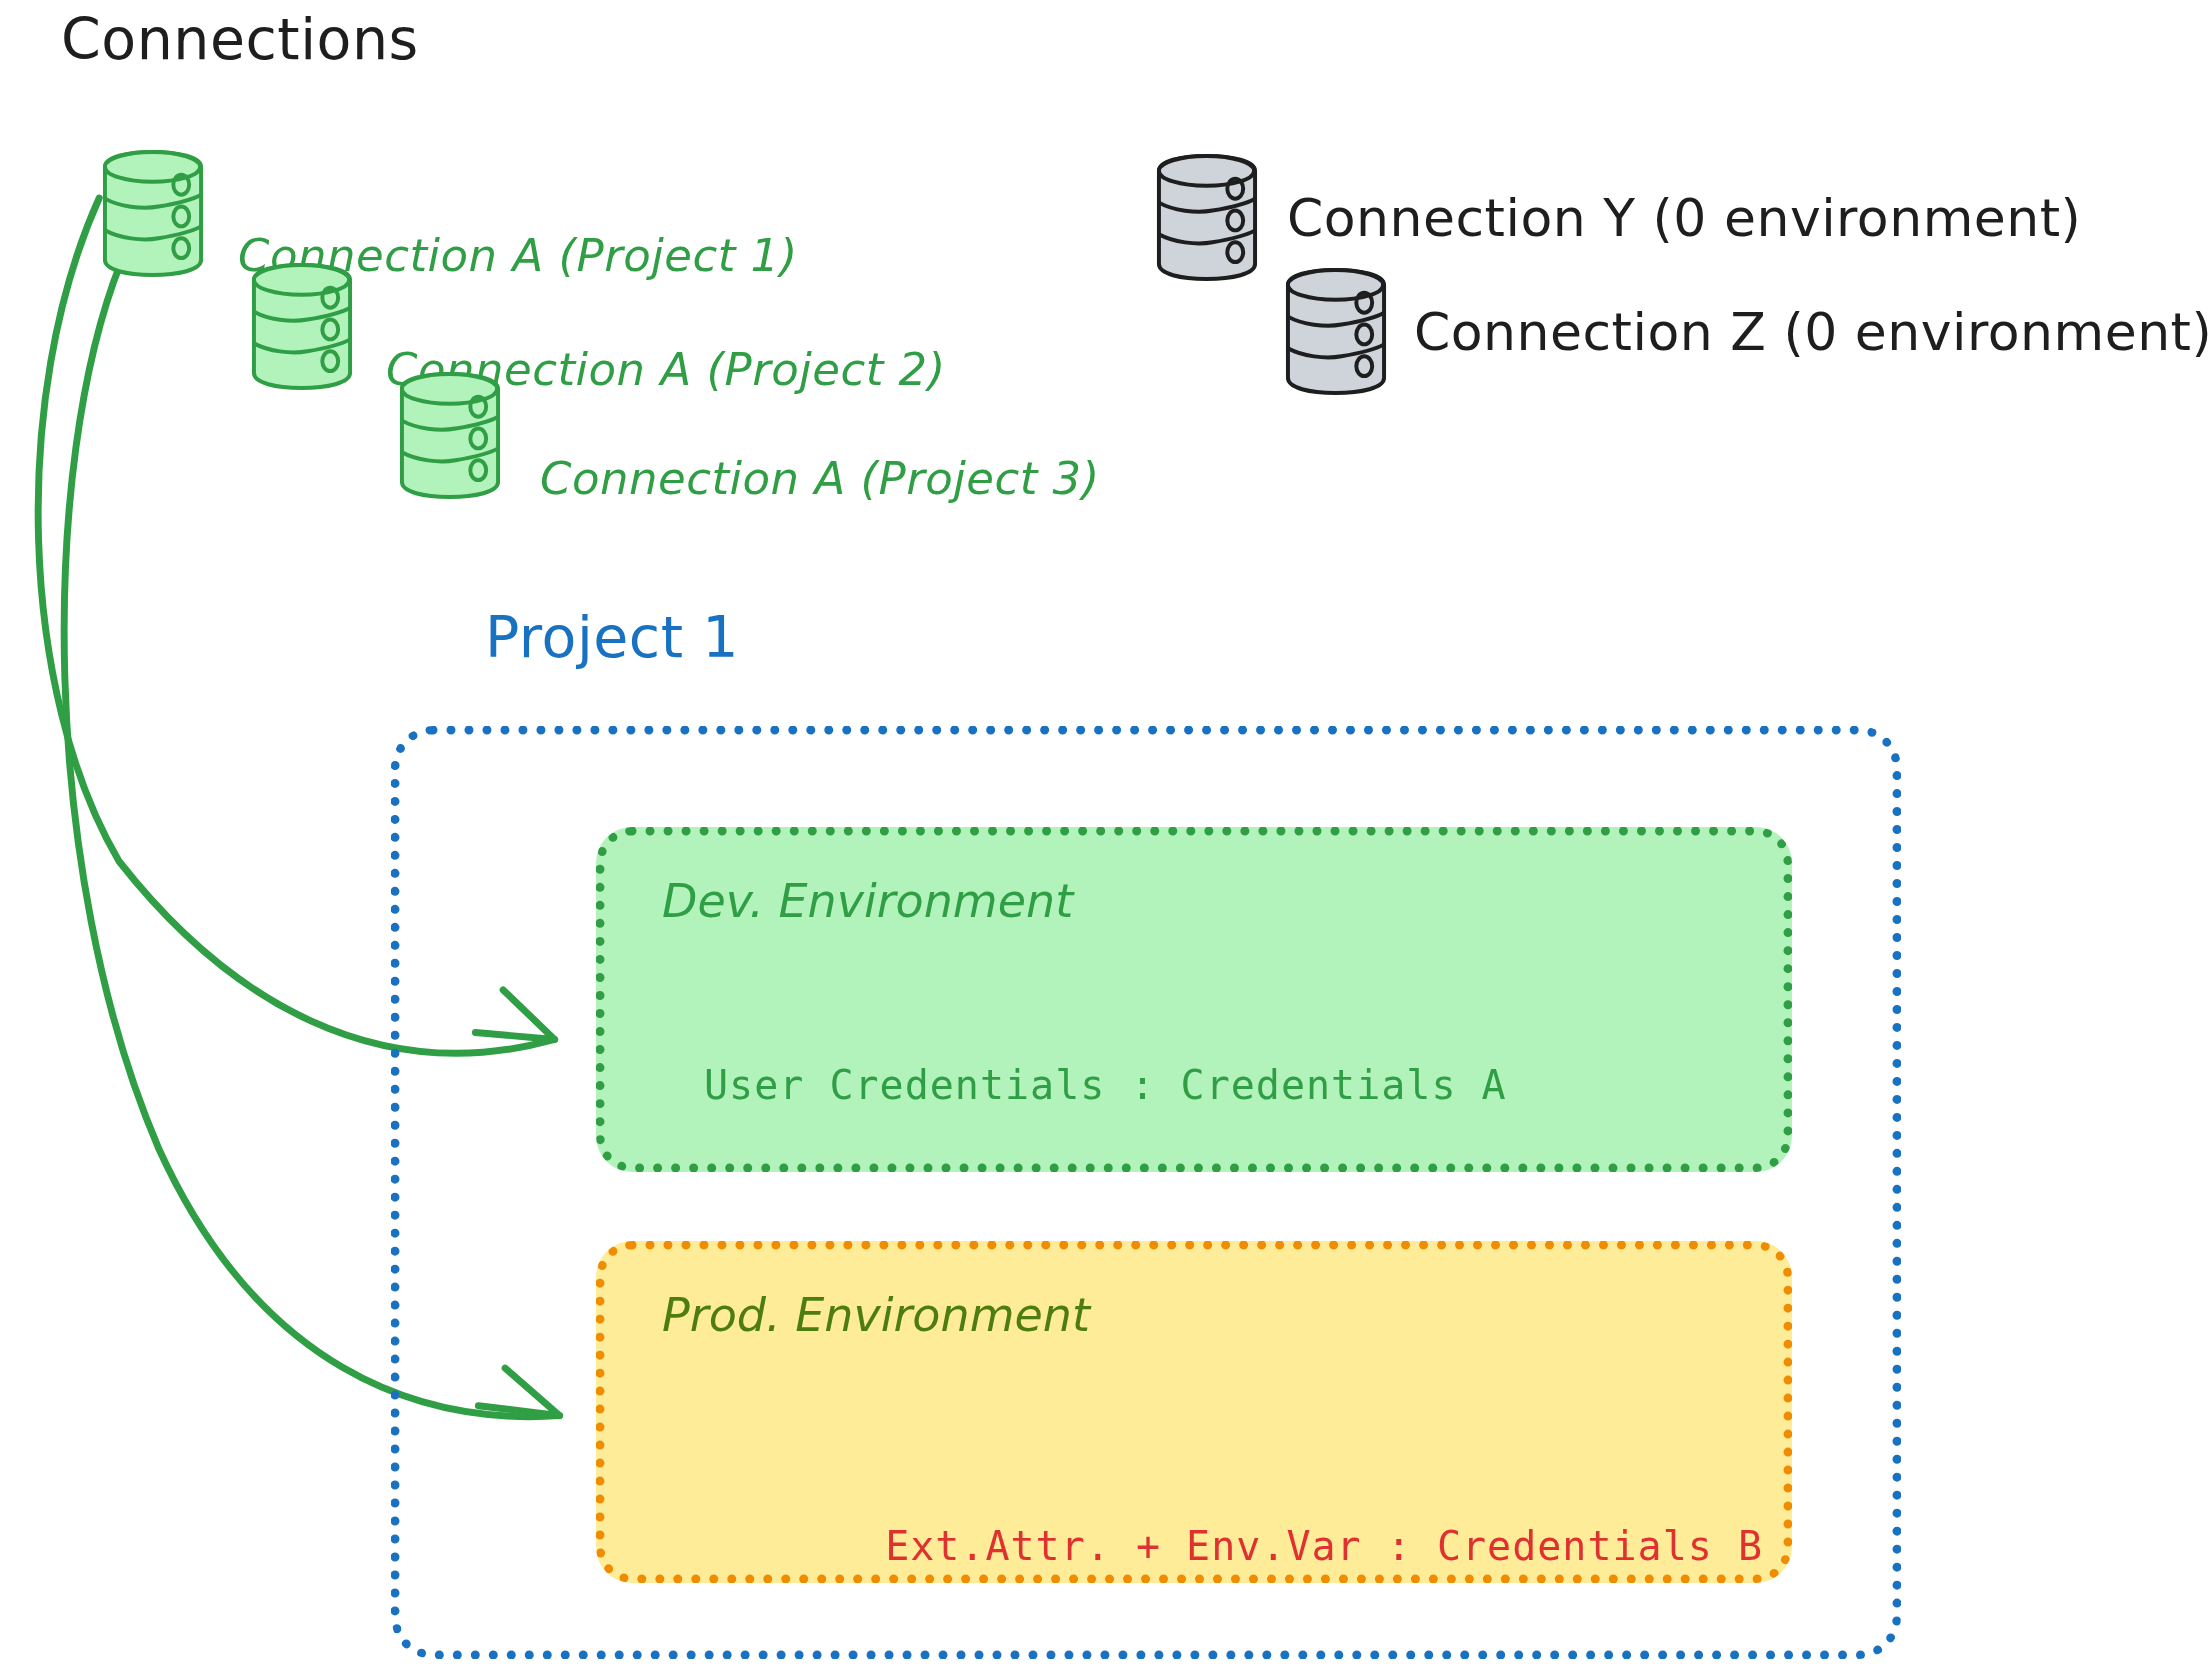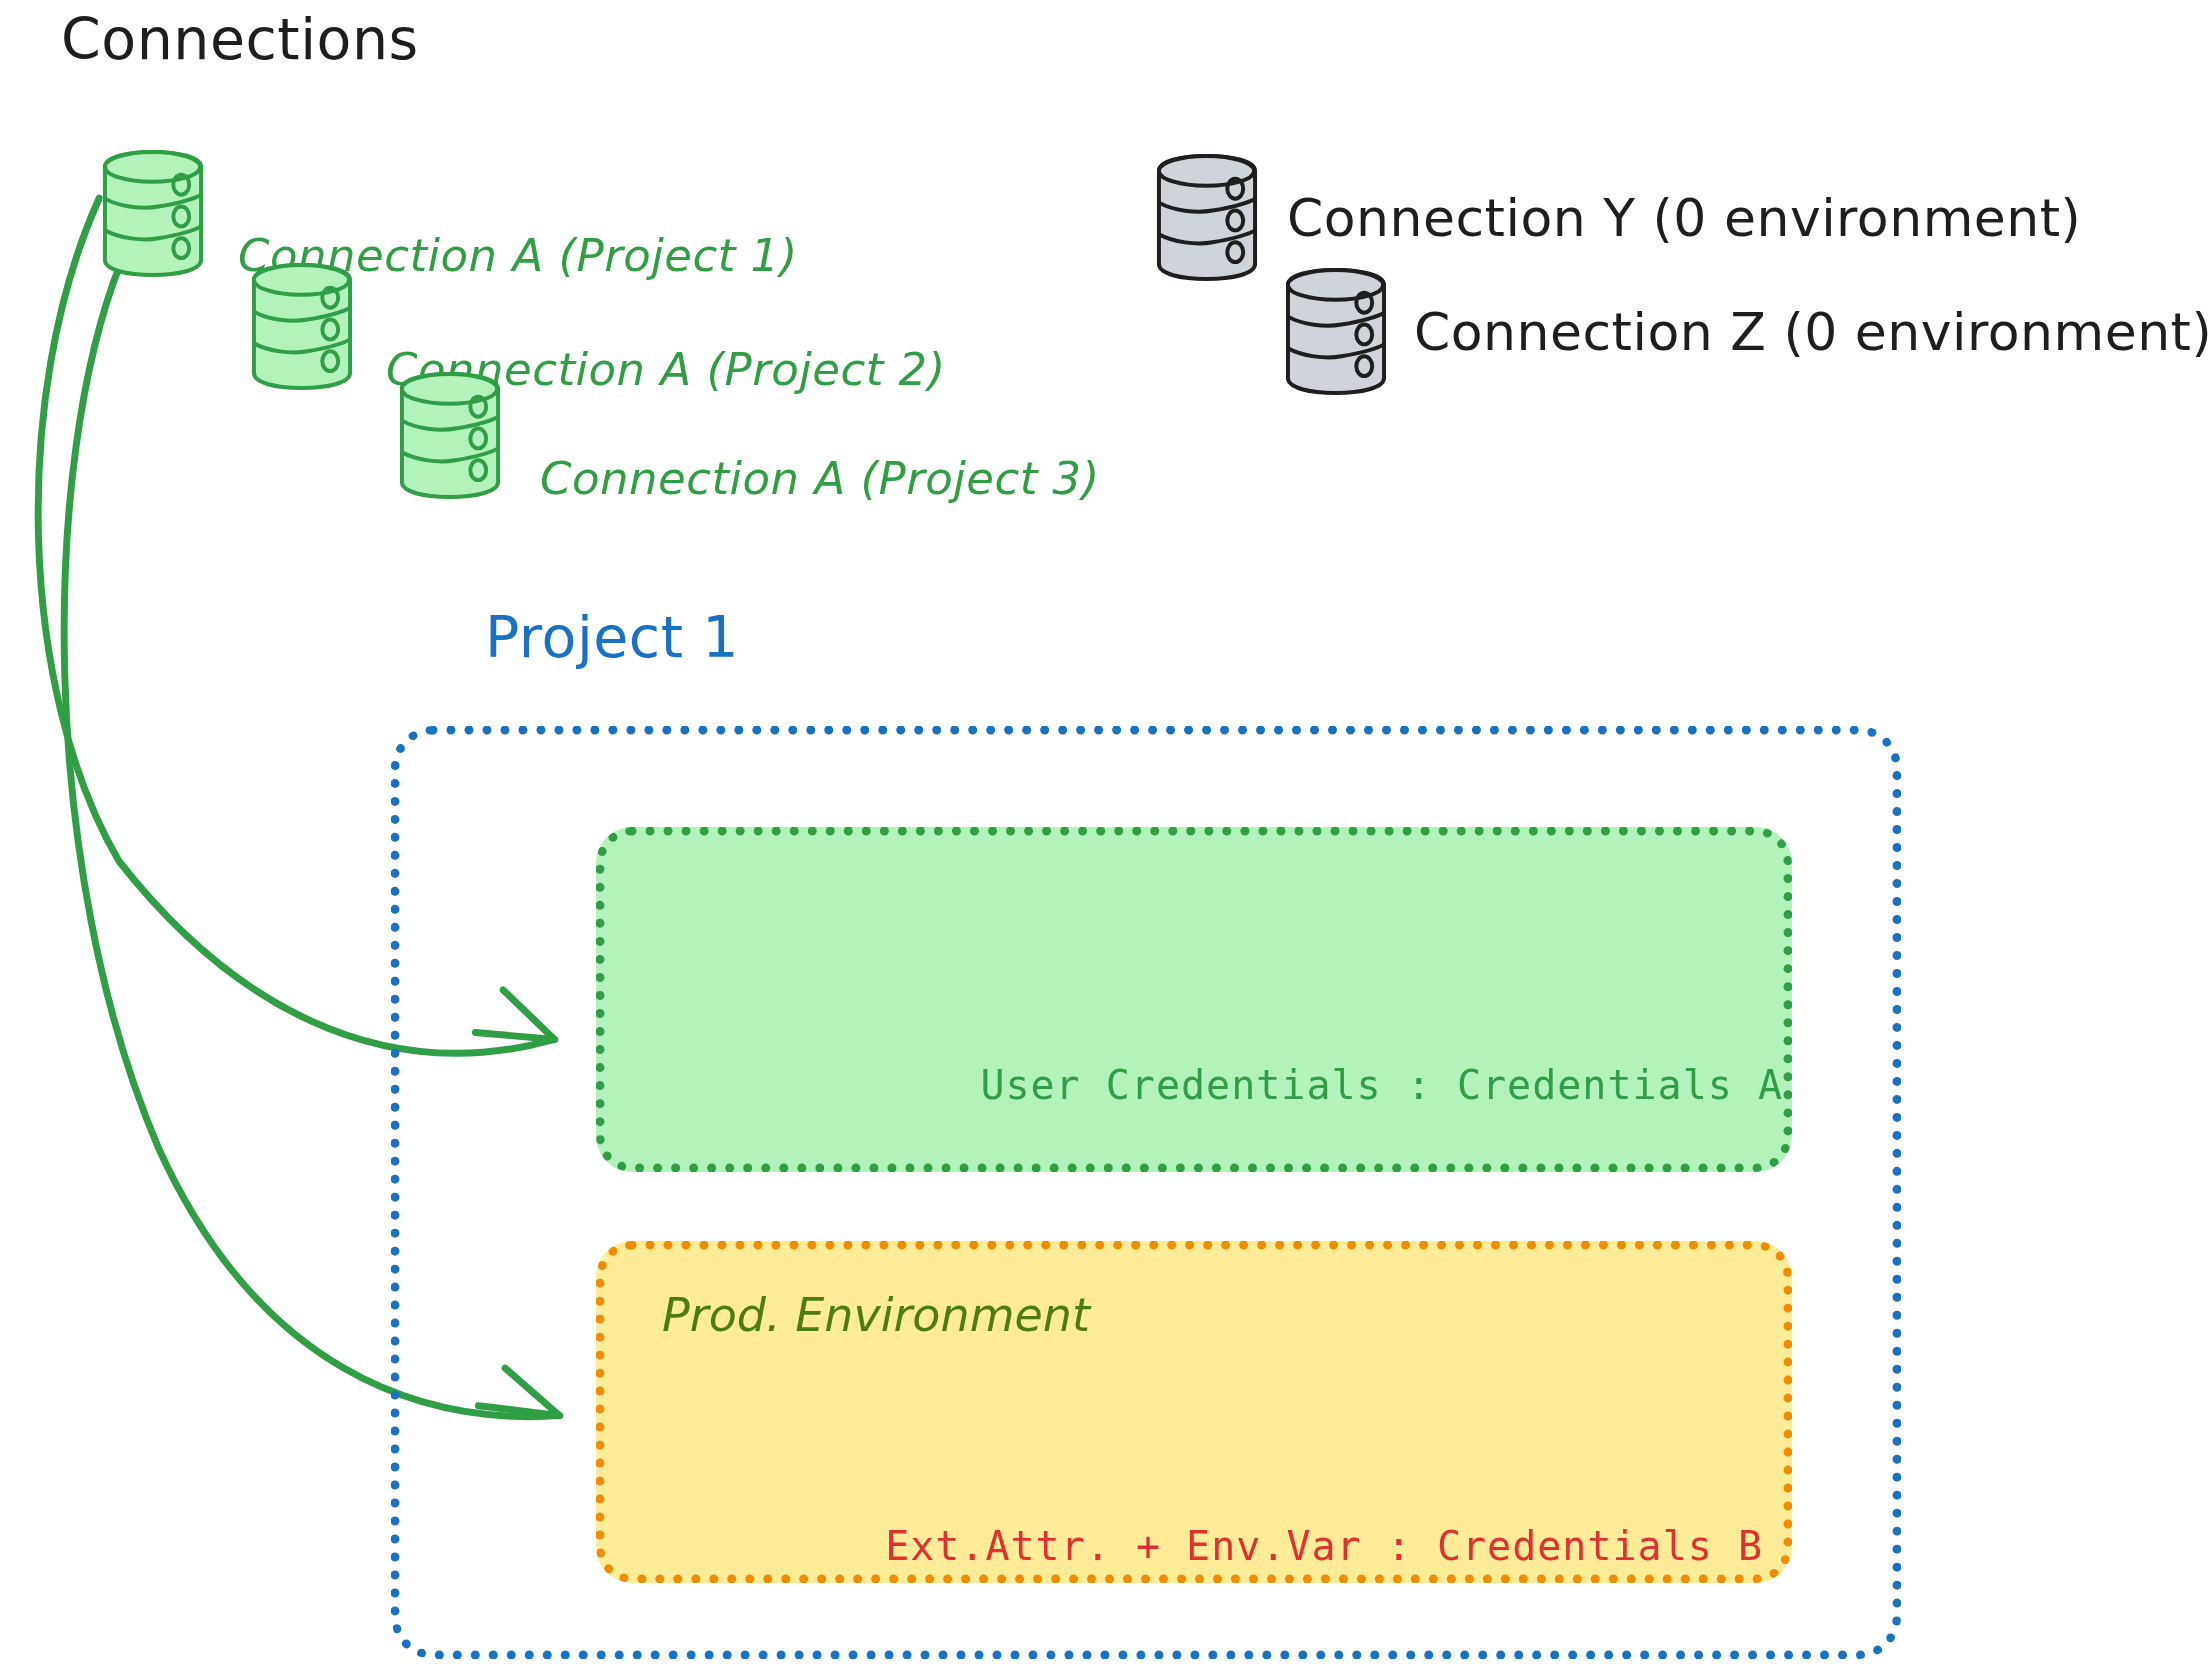--- a/index.html
+++ b/index.html
@@ -99,21 +99,21 @@
     font-family: "DejaVu Sans Mono", monospace;
     font-size: 40px;
     letter-spacing: 1px;
     white-space: pre;
   }
   #dev-cred {
     left: 99px;
     top: 226px;
     color: #2f9e44;
     width: 1079px;
-    text-align: right;
+    text-align: left;
   }
   #prod-lines {
     left: 79px;
     top: 178px;
     width: 1079px;
     text-align: right;
     color: #e03131;
   }
   #prod-lines div { line-height: 1.32; }
 
@@ -225,20 +225,21 @@
       </g>
     </svg>
   </div>
   <div class="abs hand label-black" style="left:1414px; top:302px;">Connection Z (0 environment)</div>
 
   <div class="abs hand label-project">Project 1</div>
 
   <div class="abs box" id="project-box"></div>
 
   <div class="abs box" id="dev-box">
+    <div class="box-title" id="dev-title">Dev. Environment</div>
     <div class="mono" id="dev-cred">User Credentials : Credentials A</div>
   </div>
 
   <div class="abs box" id="prod-box">
     <div class="box-title" id="prod-title">Prod. Environment</div>
     <div class="mono" id="prod-lines">
       <div>Ext.Attr. + Env.Var : Credentials B</div>
     </div>
   </div>
 

